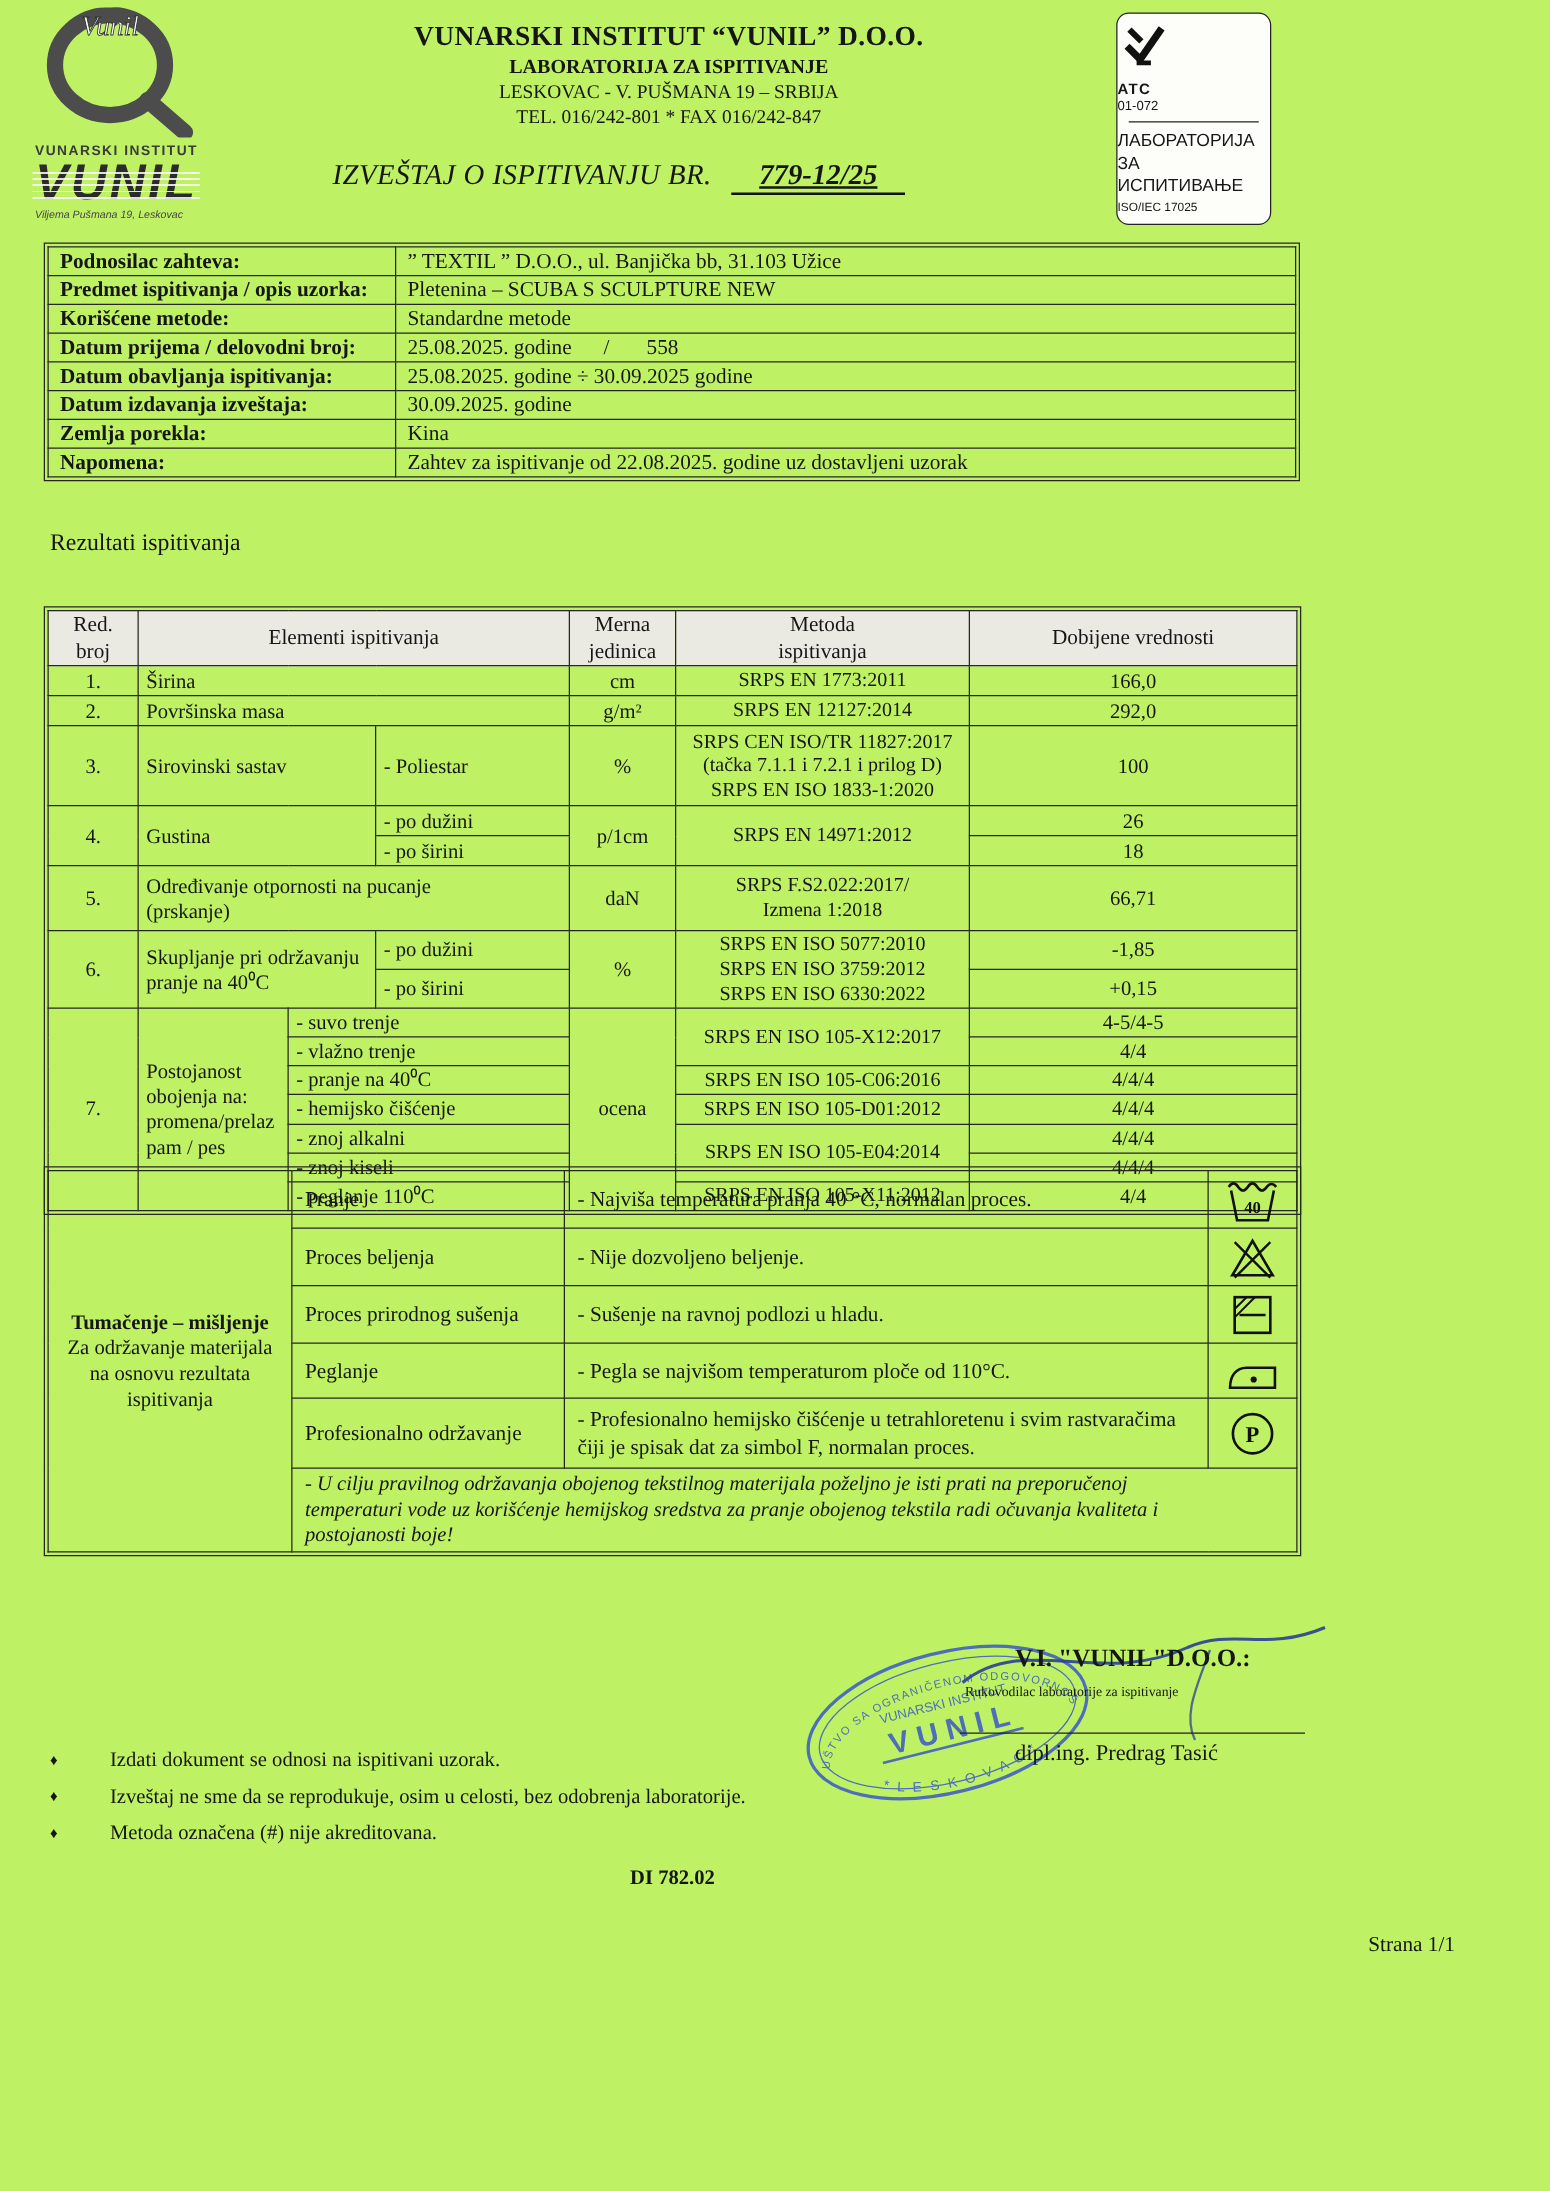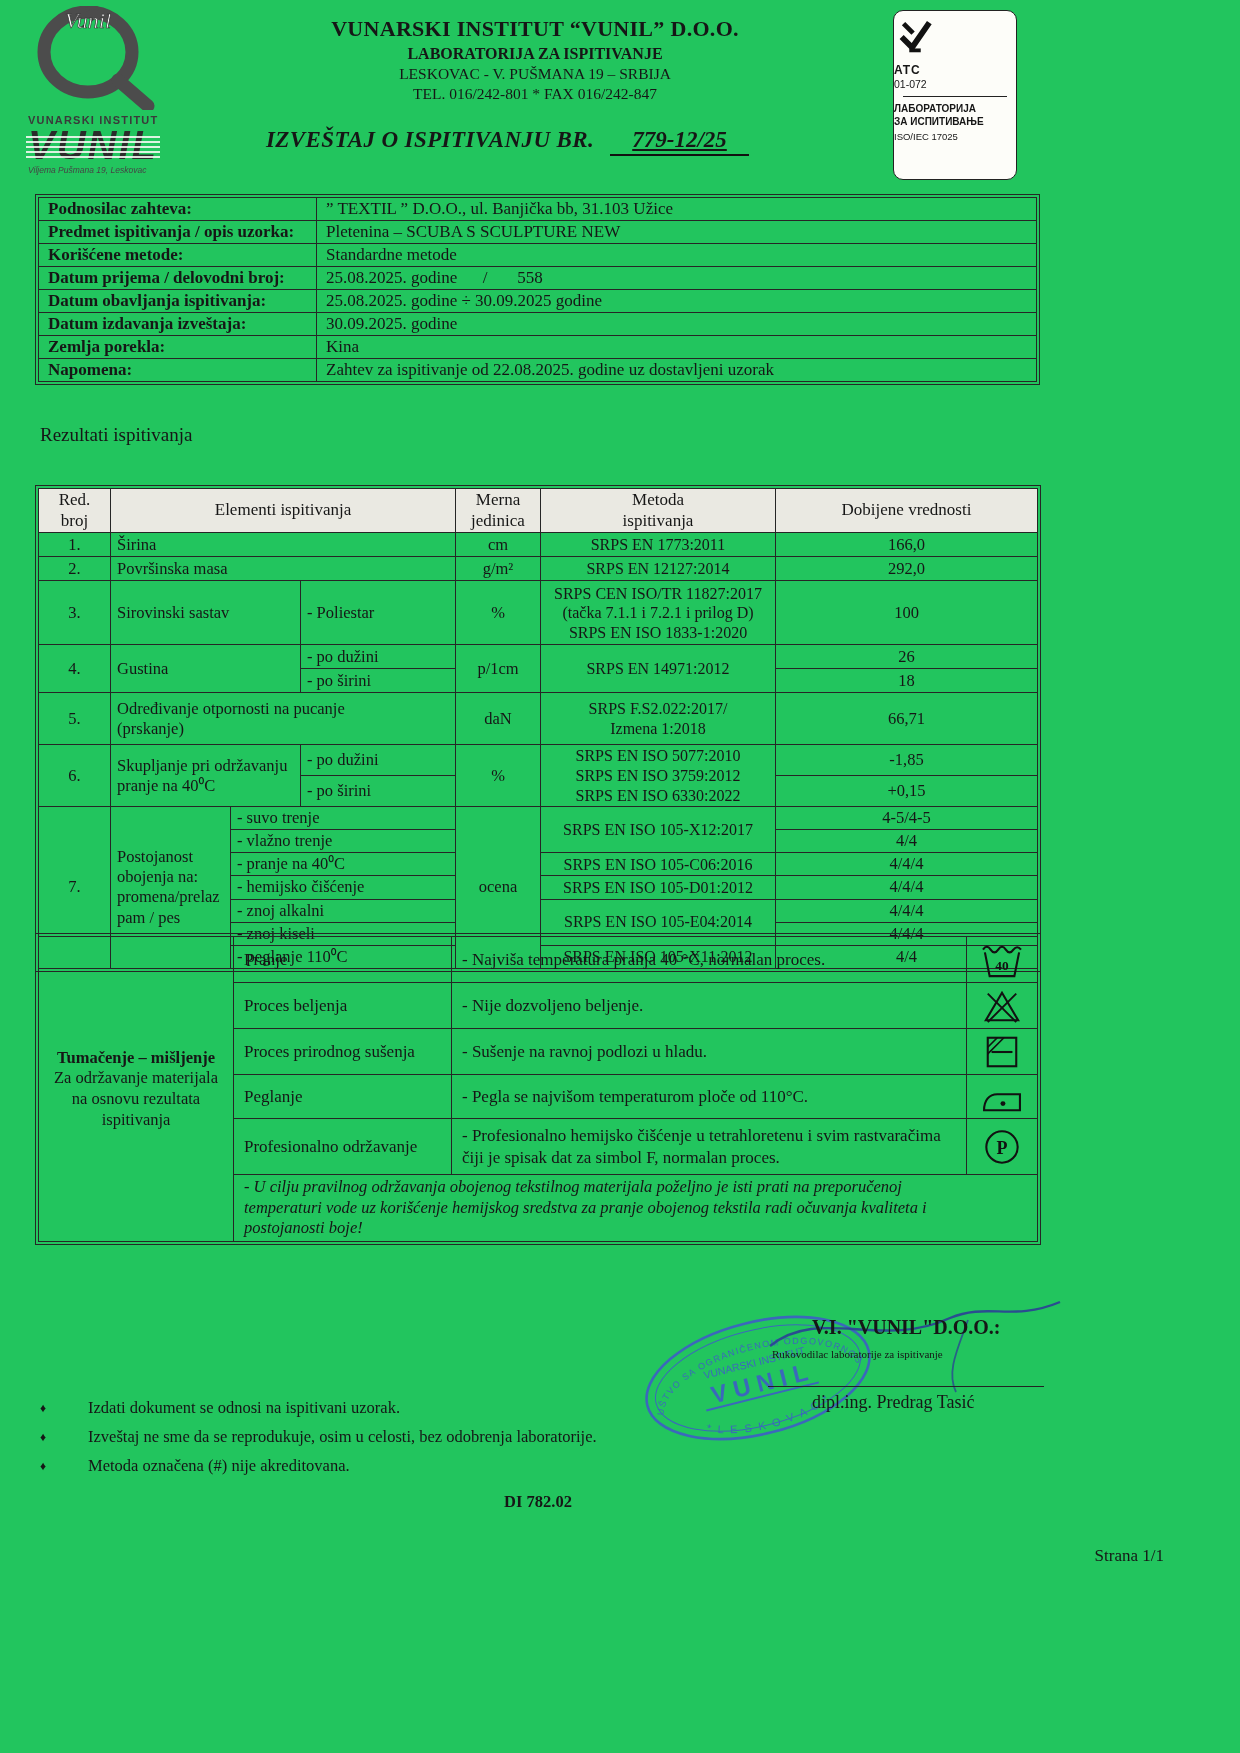--- a/index.html
+++ b/index.html
@@ -1,48 +1,48 @@
 <!DOCTYPE html>
 <html><head>
 <meta charset="utf-8">
 <style>
   * { margin:0; padding:0; box-sizing:border-box; }
   html,body { background:#d9d9d6; }
-  .page { position:relative; width:1240px; height:1753px; margin:0 auto; background:#22c55e;
+  .page { position:relative; width:1240px; height:1753px; margin:0 auto; background:#bef264;
           font-family:"Liberation Serif", serif; color:#161616; overflow:hidden; }
   .c  { text-align:center; }
   .ml { white-space:pre-line; }
   .b  { font-weight:bold; }
 
   
   .hdr { position:absolute; inset:0 0 auto 0; height:196px; }
   .logo-block { position:absolute; left:28px; top:6px; width:200px; font-family:"Liberation Sans", sans-serif; }
   .logo-caption { font-size:11px; font-weight:bold; letter-spacing:1.2px; color:#3a3a3a; margin-top:0; }
   .wordmark { position:relative; display:inline-block; font-family:"Liberation Sans", sans-serif;
               font-style:italic; font-weight:900; font-size:40px; letter-spacing:2px; color:#2b2b2b; line-height:.95; }
   .wordmark::after { content:""; position:absolute; inset:7px -2px 5px -2px;
               background:repeating-linear-gradient(180deg, transparent 0 3.5px, rgba(253,253,249,.85) 3.5px 5px); }
   .logo-sub { font-size:8.5px; color:#454545; font-style:italic; margin-top:1px; }
 
   .hdr-center { position:absolute; left:252px; top:16px; width:566px; text-align:center; }
   .inst { font-size:22px; font-weight:bold; letter-spacing:.3px; }
   .lab  { font-size:16px; font-weight:bold; margin-top:3px; }
   .addr,.tel { font-size:15.5px; margin-top:2px; }
   .title-row { margin-top:24px; text-align:left; padding-left:14px; white-space:nowrap; }
-  .rep-title { font-style:italic; font-weight:bold; font-size:23px; letter-spacing:.4px; }
+  .rep-title { font-style:italic; font-weight:normal; font-size:23px; letter-spacing:.4px; }
   .rep-num   { font-style:italic; font-weight:bold; font-size:23px; border-bottom:2.4px solid #111;
                padding:0 22px 1px; margin-left:16px; display:inline-block;text-decoration:underline; }
 
   .badge { position:absolute; left:893px; top:10px; width:124px; height:170px; border:1.8px solid #222;
            border-radius:10px; text-align:left; font-family:"Liberation Sans", sans-serif; padding-top:5px;
            background:#fdfdf9; }
   .atc-label { font-size:12px; font-weight:bold; letter-spacing:1px; margin-top:1px; }
   .atc-code  { font-size:10.5px; margin-top:1px; }
   .badge-div { border-top:1.3px solid #222; margin:6px 9px 5px; }
-  .badge-cy  { font-size:10px; font-weight:bold; line-height:1.3; }
+  .badge-cy  { font-size:14px; font-weight:normal; line-height:1.3; }
   .badge-iso { font-size:9.5px; margin-top:3px; }
 
   
   table.info { position:absolute; top:197px; left:38px; width:999px; border-collapse:collapse;
                outline:1.5px solid #262626; outline-offset:2px; }
   table.info td { border:1.6px solid #262626; height:23px; font-size:17px; padding:0 9px; vertical-align:middle;margin-top:15px; }
   table.info td.lab { width:278px; }
 
   .res-title { position:absolute; top:424px; left:40px; font-size:19px; }
 

